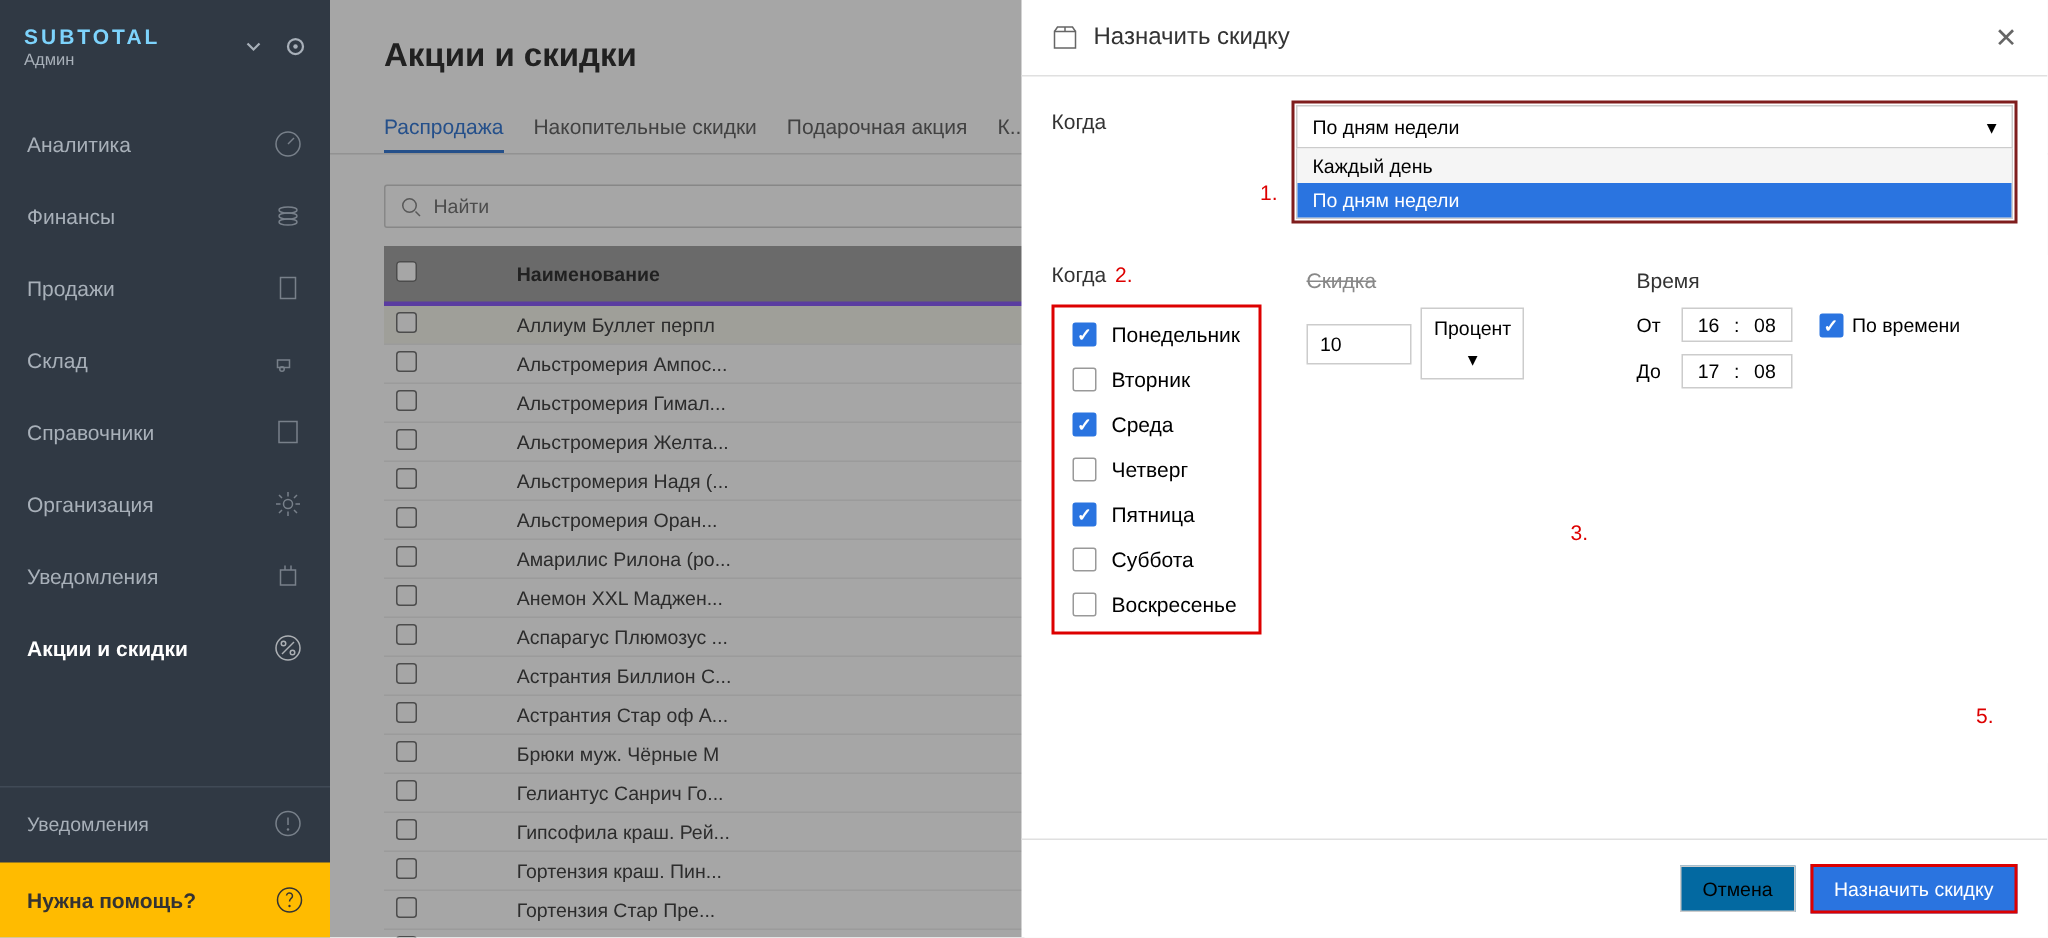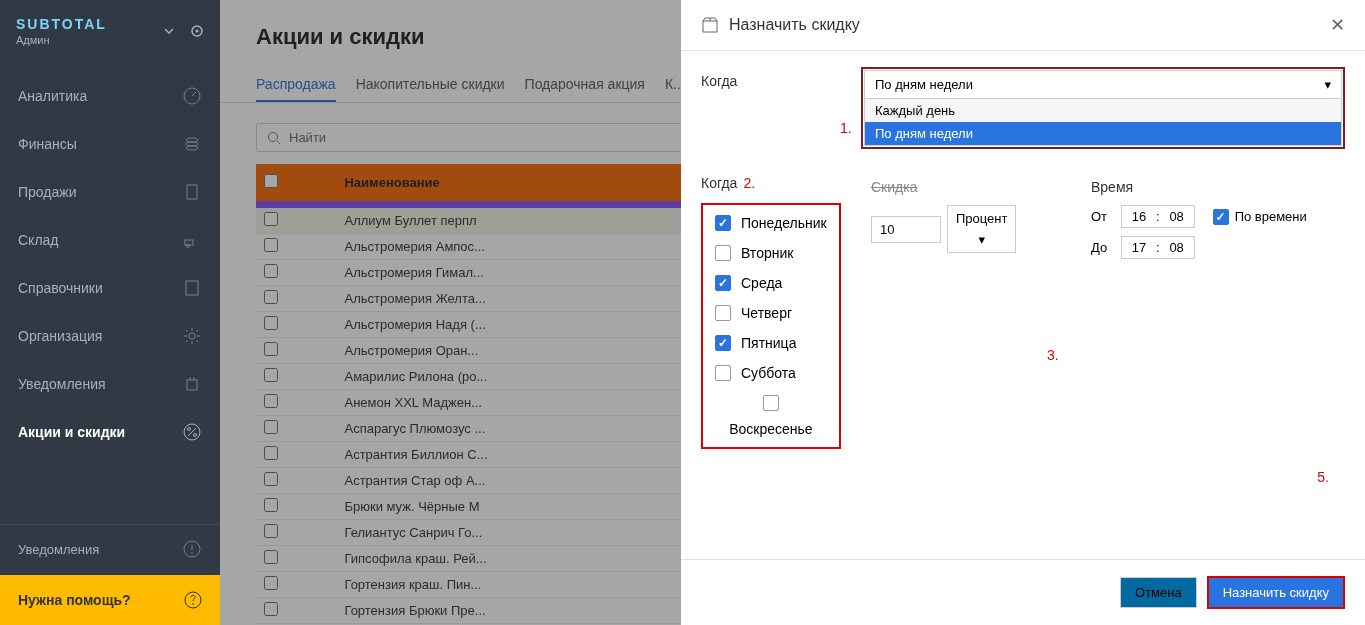--- a/index.html
+++ b/index.html
@@ -24,21 +24,21 @@
     .page-title { font-size: 22px; font-weight: 600; color: #333; padding: 24px 36px 18px; }
     .tabs { display: flex; gap: 20px; padding: 0 36px; border-bottom: 1px solid #e0e0e0; }
     .tab { padding: 8px 0; font-size: 14px; color: #666; cursor: pointer; }
     .tab.active { color: #3a7bd5; border-bottom: 2px solid #3a7bd5; }
     
     .content-area { padding: 20px 36px; }
     .search-box { display: flex; align-items: center; border: 1px solid #d0d0d0; border-radius: 2px; padding: 6px 10px; width: 540px; }
     .search-box input { border: none; outline: none; flex: 1; font-size: 13px; margin-left: 8px; }
     
     .table { margin-top: 12px; width: 100%; border-collapse: collapse; }
-    .table th { text-align: left; padding: 10px 8px; font-size: 13px; font-weight: 600; color: #333; background: #f97316; border-bottom: 7px solid #8b5cf6; }
+    .table th { text-align: left; padding: 10px 8px; font-size: 13px; font-weight: 600; color: #333; background: #a3a3a3; border-bottom: 3px solid #8b5cf6; }
     .table td { padding: 4px 8px; font-size: 13px; color: #444; border-bottom: 1px solid #eee; height: 25px; }
     .table input[type=checkbox] { width: 14px; height: 14px; }
     .chk-col { width: 28px; }
     .name-col { width: 170px; }
     .article-col { width: 90px; }
     .discount-col { width: 70px; text-align: left; }
     .pct-col { width: 40px; }
     
     
     .overlay { position: absolute; left: 220px; top: 0; right: 682px; bottom: 0; background: rgba(0,0,0,0.35); }
@@ -57,21 +57,21 @@
     .dropdown-wrap { position: relative; flex: 1; }
     .highlight-box { border: 2px solid #7f1d1d; padding: 1px; }
     .dropdown-btn { width: 100%; display: flex; align-items: center; justify-content: space-between; padding: 6px 10px; border: 1px solid #ccc; background: #fff; cursor: pointer; font-size: 13px; }
     .dropdown-open { border: 1px solid #ccc; border-top: none; }
     .dropdown-opt { padding: 4px 10px; font-size: 13px; cursor: pointer; }
     .dropdown-opt.hover { background: #f5f5f5; }
     .dropdown-opt.selected { background: #2a74e0; color: #fff; }
     
     .days-box { border: 2px solid #d00; padding: 10px 12px; display: inline-block; }
     .day-item { display: flex; align-items: center; gap: 10px; margin-bottom: 14px; font-size: 14px; }
-    .day-item:last-child { margin-bottom: 0; flex-direction: column; }
+    .day-item:last-child { margin-bottom: 0; }
     .day-chk { width: 16px; height: 16px; border: 1px solid #999; border-radius: 2px; display: inline-flex; align-items: center; justify-content: center; }
     .day-chk.checked { background: #2a74e0; border-color: #2a74e0; }
     .day-chk.checked::after { content: "✓"; color: #fff; font-size: 12px; font-weight: bold; }
     
     .discount-area { position: absolute; left: 190px; top: 128px; width: 200px; }
     .discount-label { font-size: 14px; color: #333; margin-bottom: 10px; text-decoration: line-through; color: #888; }
     .discount-inputs { display: flex; gap: 6px; align-items: center; }
     .disc-input { width: 70px; padding: 5px 8px; border: 1px solid #ccc; font-size: 13px; }
     .disc-select { padding: 5px 8px; border: 1px solid #ccc; font-size: 13px; background: #fff; cursor: pointer; display: flex; align-items: center; gap: 6px; flex-direction: column; }
     
@@ -319,21 +319,21 @@
           </tr>
           <tr>
             <td class="chk-col"><input type="checkbox" style=""></td>
     <td class="name-col">Гортензия краш. Пин...</td>
     <td class="article-col">0096</td>
     <td class="discount-col"></td>
     <td class="pct-col"></td>
           </tr>
           <tr>
             <td class="chk-col"><input type="checkbox" style=""></td>
-    <td class="name-col">Гортензия Брюки Пре...</td>
+    <td class="name-col">Гортензия Стар Пре...</td>
     <td class="article-col">0097</td>
     <td class="discount-col"></td>
     <td class="pct-col"></td>
           </tr>
           <tr>
             <td class="chk-col"><input type="checkbox" style=""></td>
     <td class="name-col">Диантус белый селек...</td>
     <td class="article-col">0098</td>
     <td class="discount-col"></td>
     <td class="pct-col"></td>

